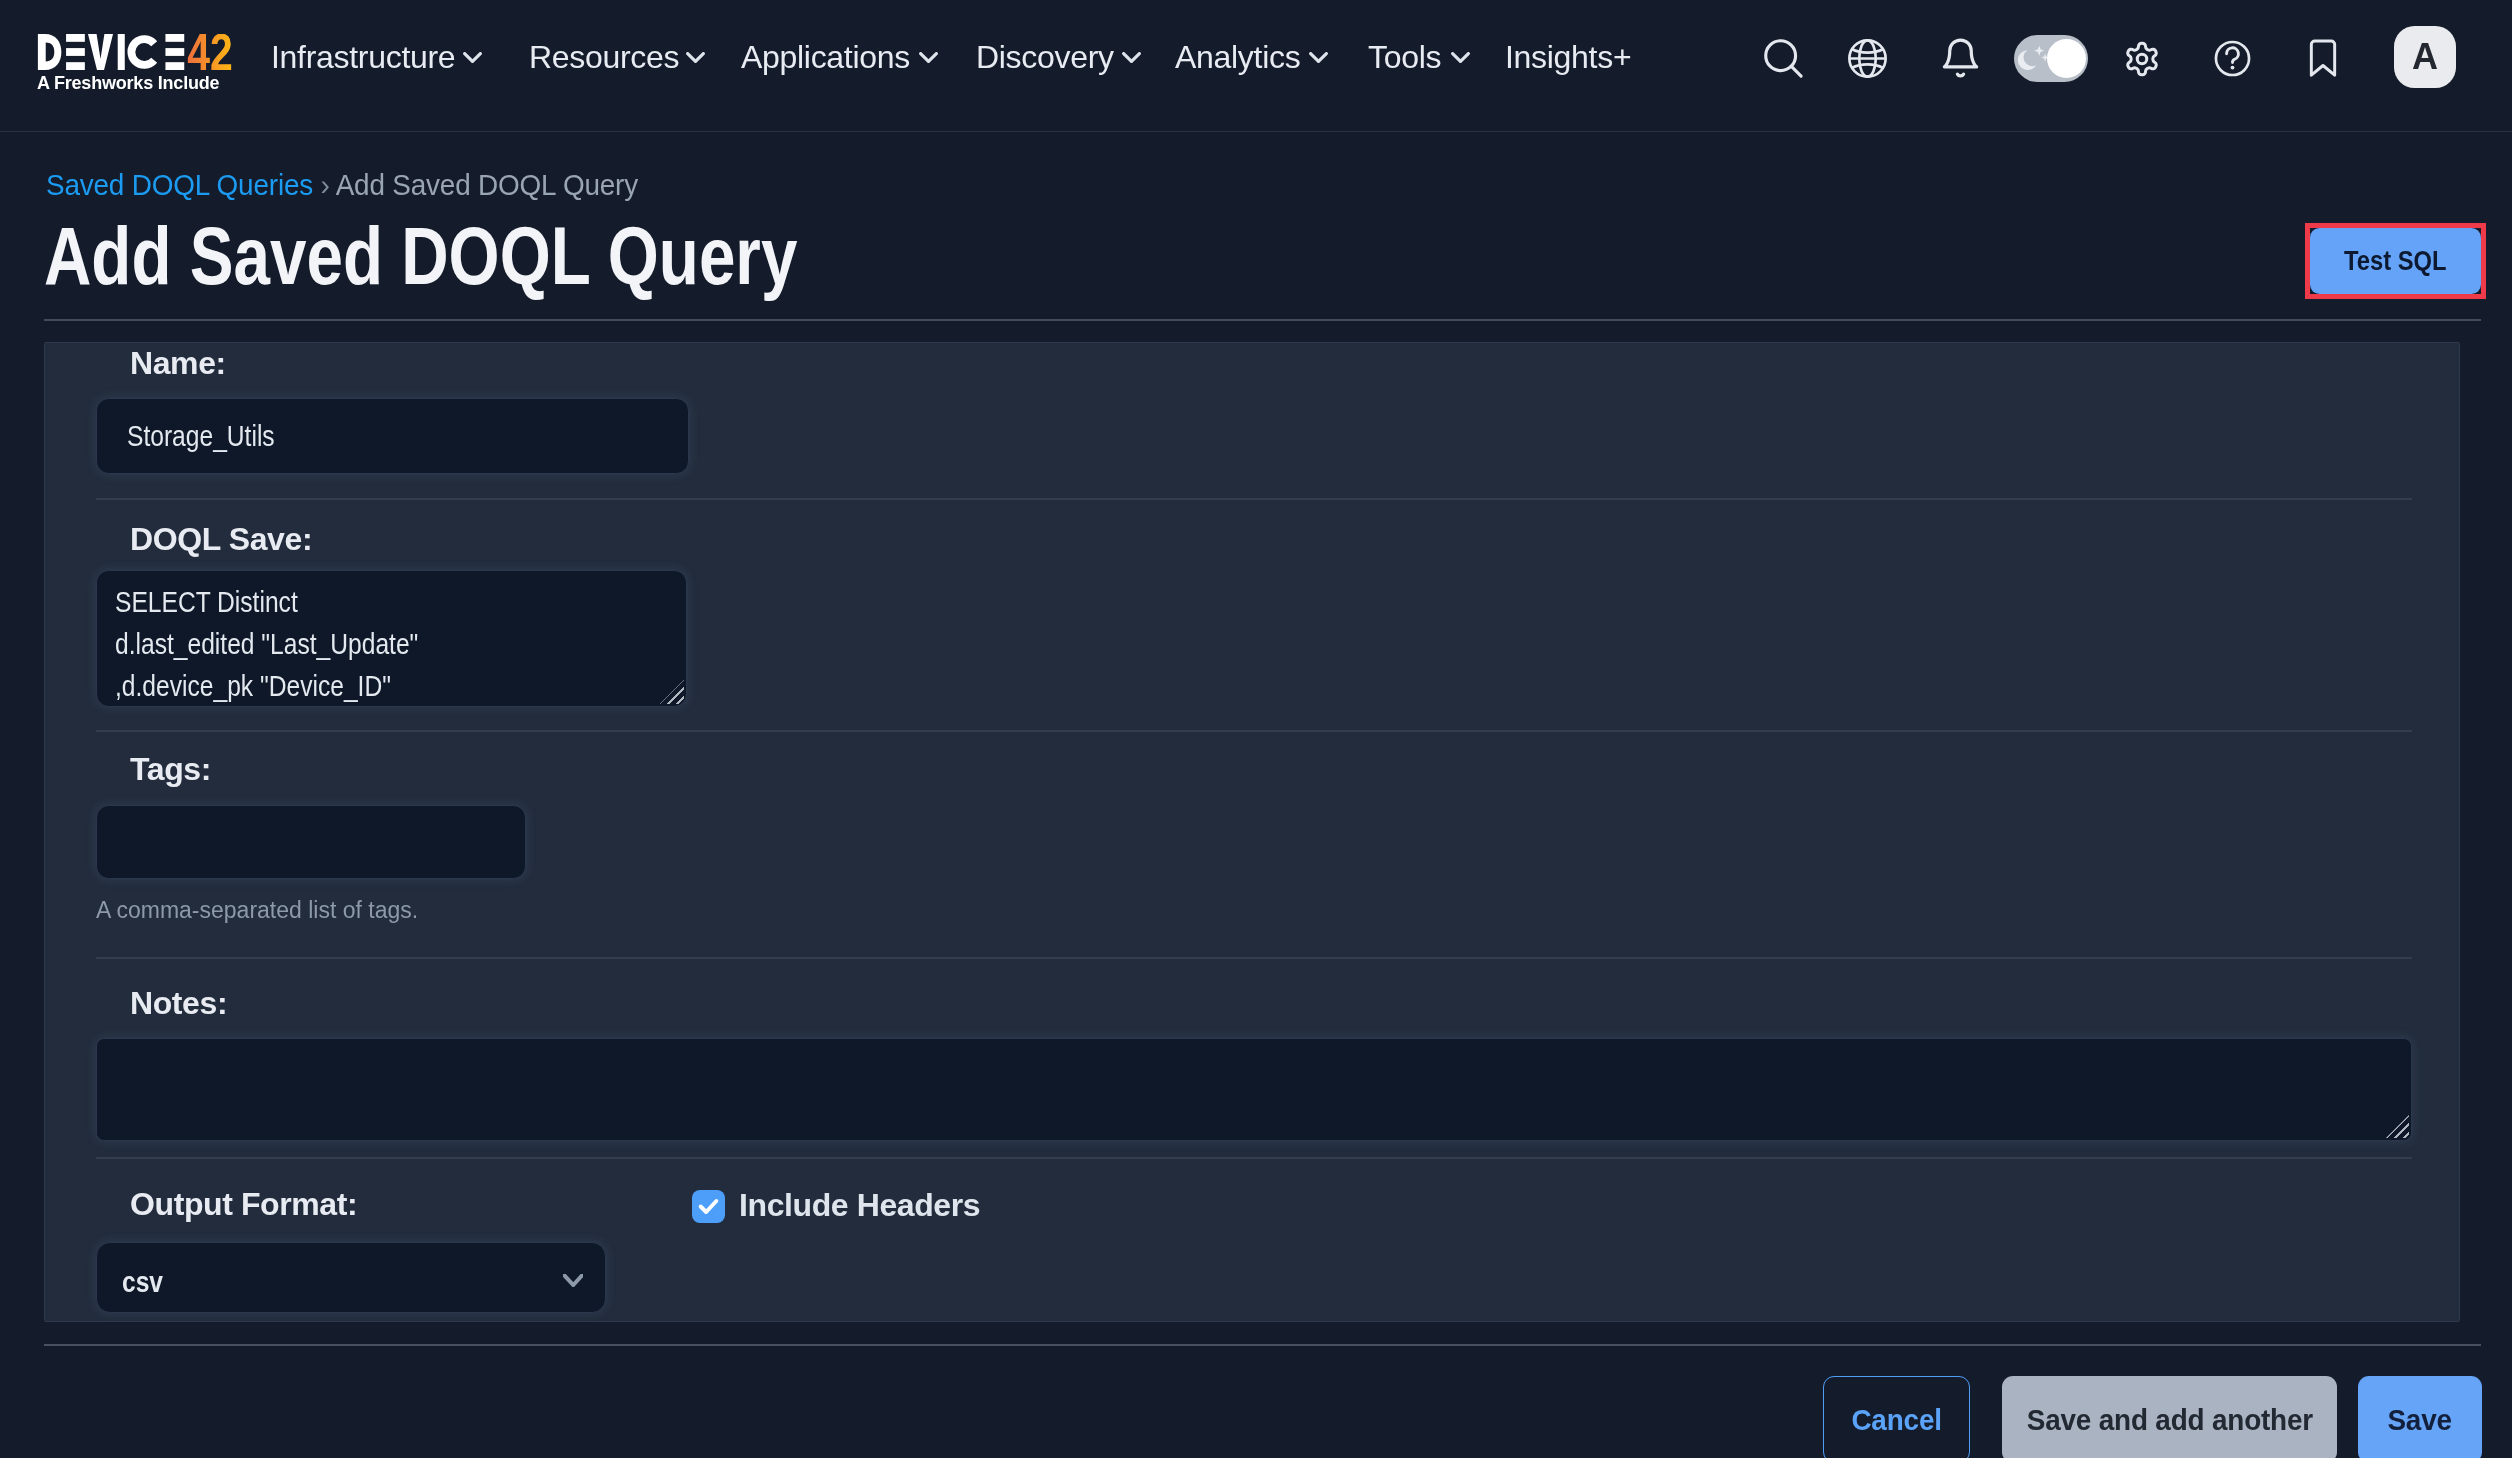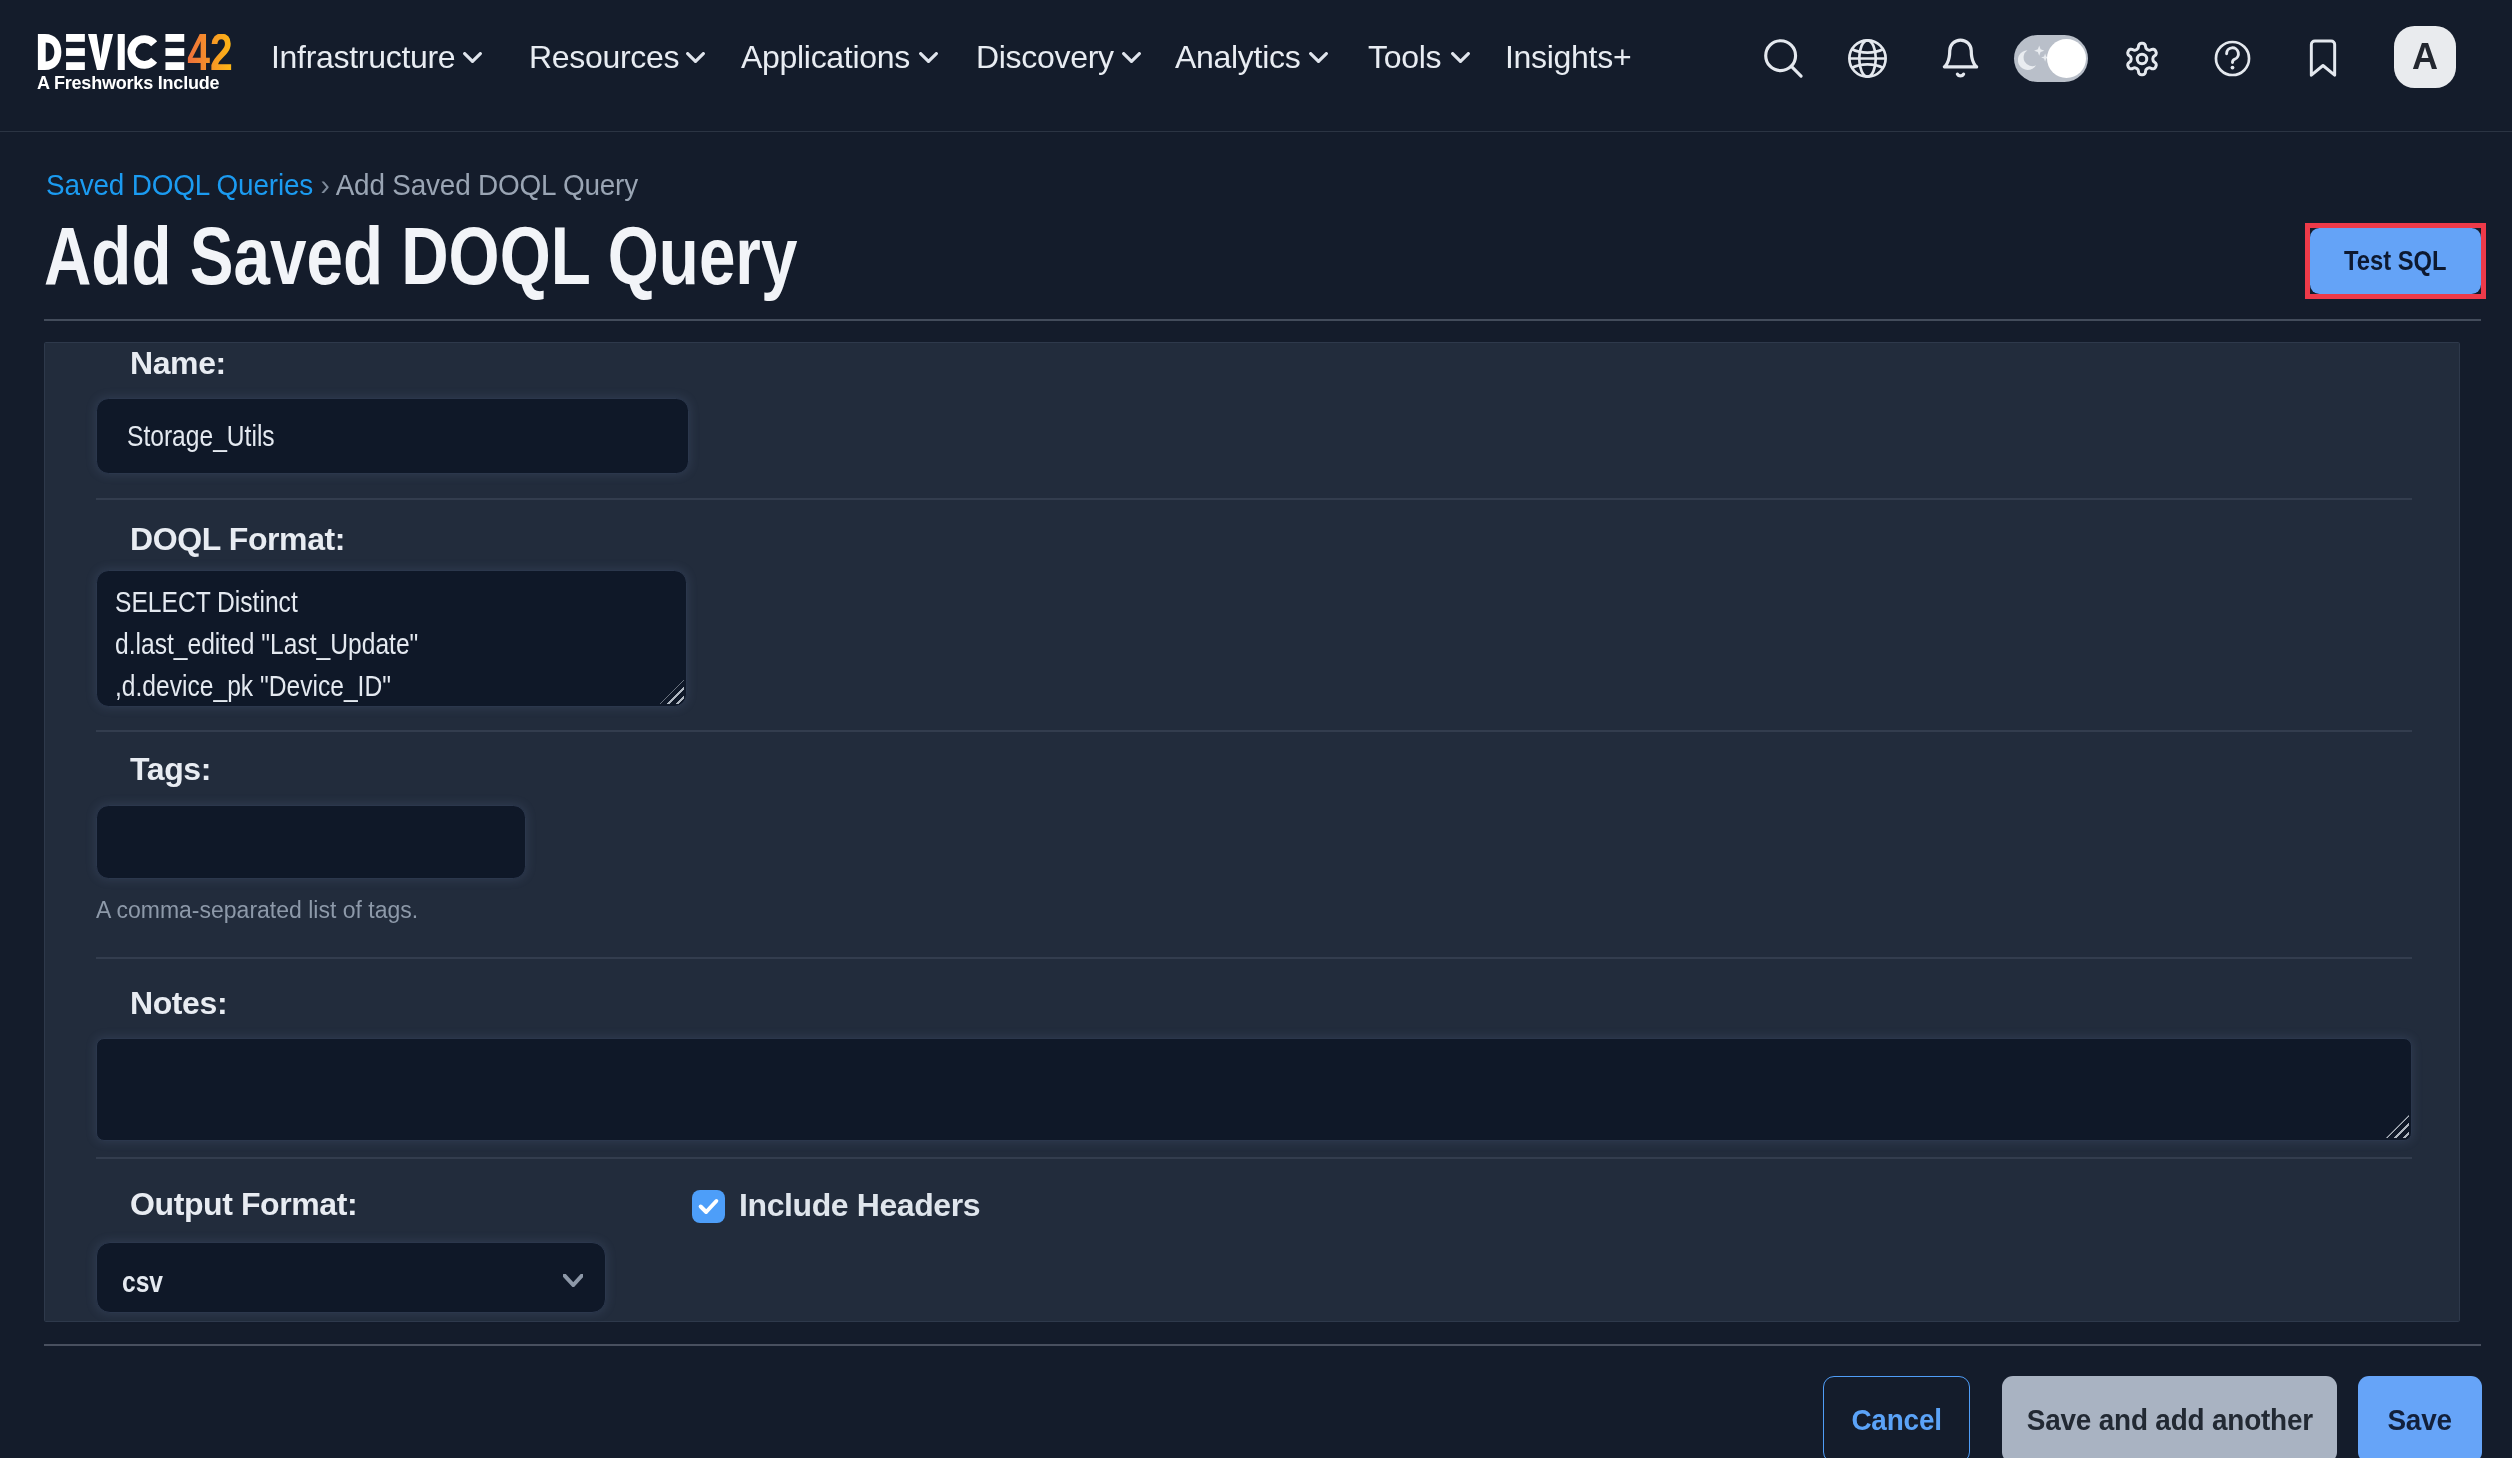--- a/index.html
+++ b/index.html
@@ -153,21 +153,21 @@
       <span class="bx" style="transform:scaleX(0.88);">Test SQL</span>
     </div>
   </div>
 <div id="tdiv"></div>
 
 <div id="panel">
   <div class="lbl" style="top:2.4px;">Name:</div>
   <div class="inp" style="left:51px; top:55px; width:593px; height:76px; line-height:73px; padding-left:30px;"><span class="sx">Storage_Utils</span></div>
   <div class="divl" style="top:155px;"></div>
 
-  <div class="lbl" style="top:178px;">DOQL Format:</div>
+  <div class="lbl" style="top:178px;">DOQL Save:</div>
   <div class="inp" style="left:51px; top:227px; width:591px; height:137px; padding:9.5px 0 0 18px; line-height:42px;text-decoration:underline;"><span class="sx" style="transform-origin:left top;">SELECT Distinct<br>d.last_edited "Last_Update"<br>,d.device_pk "Device_ID"</span>
     <div class="abs" style="right:1.6px; bottom:1.6px; width:25px; height:25px;
       background:repeating-linear-gradient(135deg, transparent 0 4px, #cbd2da 4px 6.3px);
       clip-path:polygon(100% 0, 100% 100%, 0 100%); opacity:.85;"></div>
   </div>
   <div class="divl" style="top:387px;"></div>
 
   <div class="lbl" style="top:408px;">Tags:</div>
   <div class="inp" style="left:51px; top:462px; width:430px; height:74px;"></div>
   <div class="abs" style="left:51px; top:554px; font-size:23px; color:#8d99a9; letter-spacing:0px;">A comma-separated list of tags.</div>

